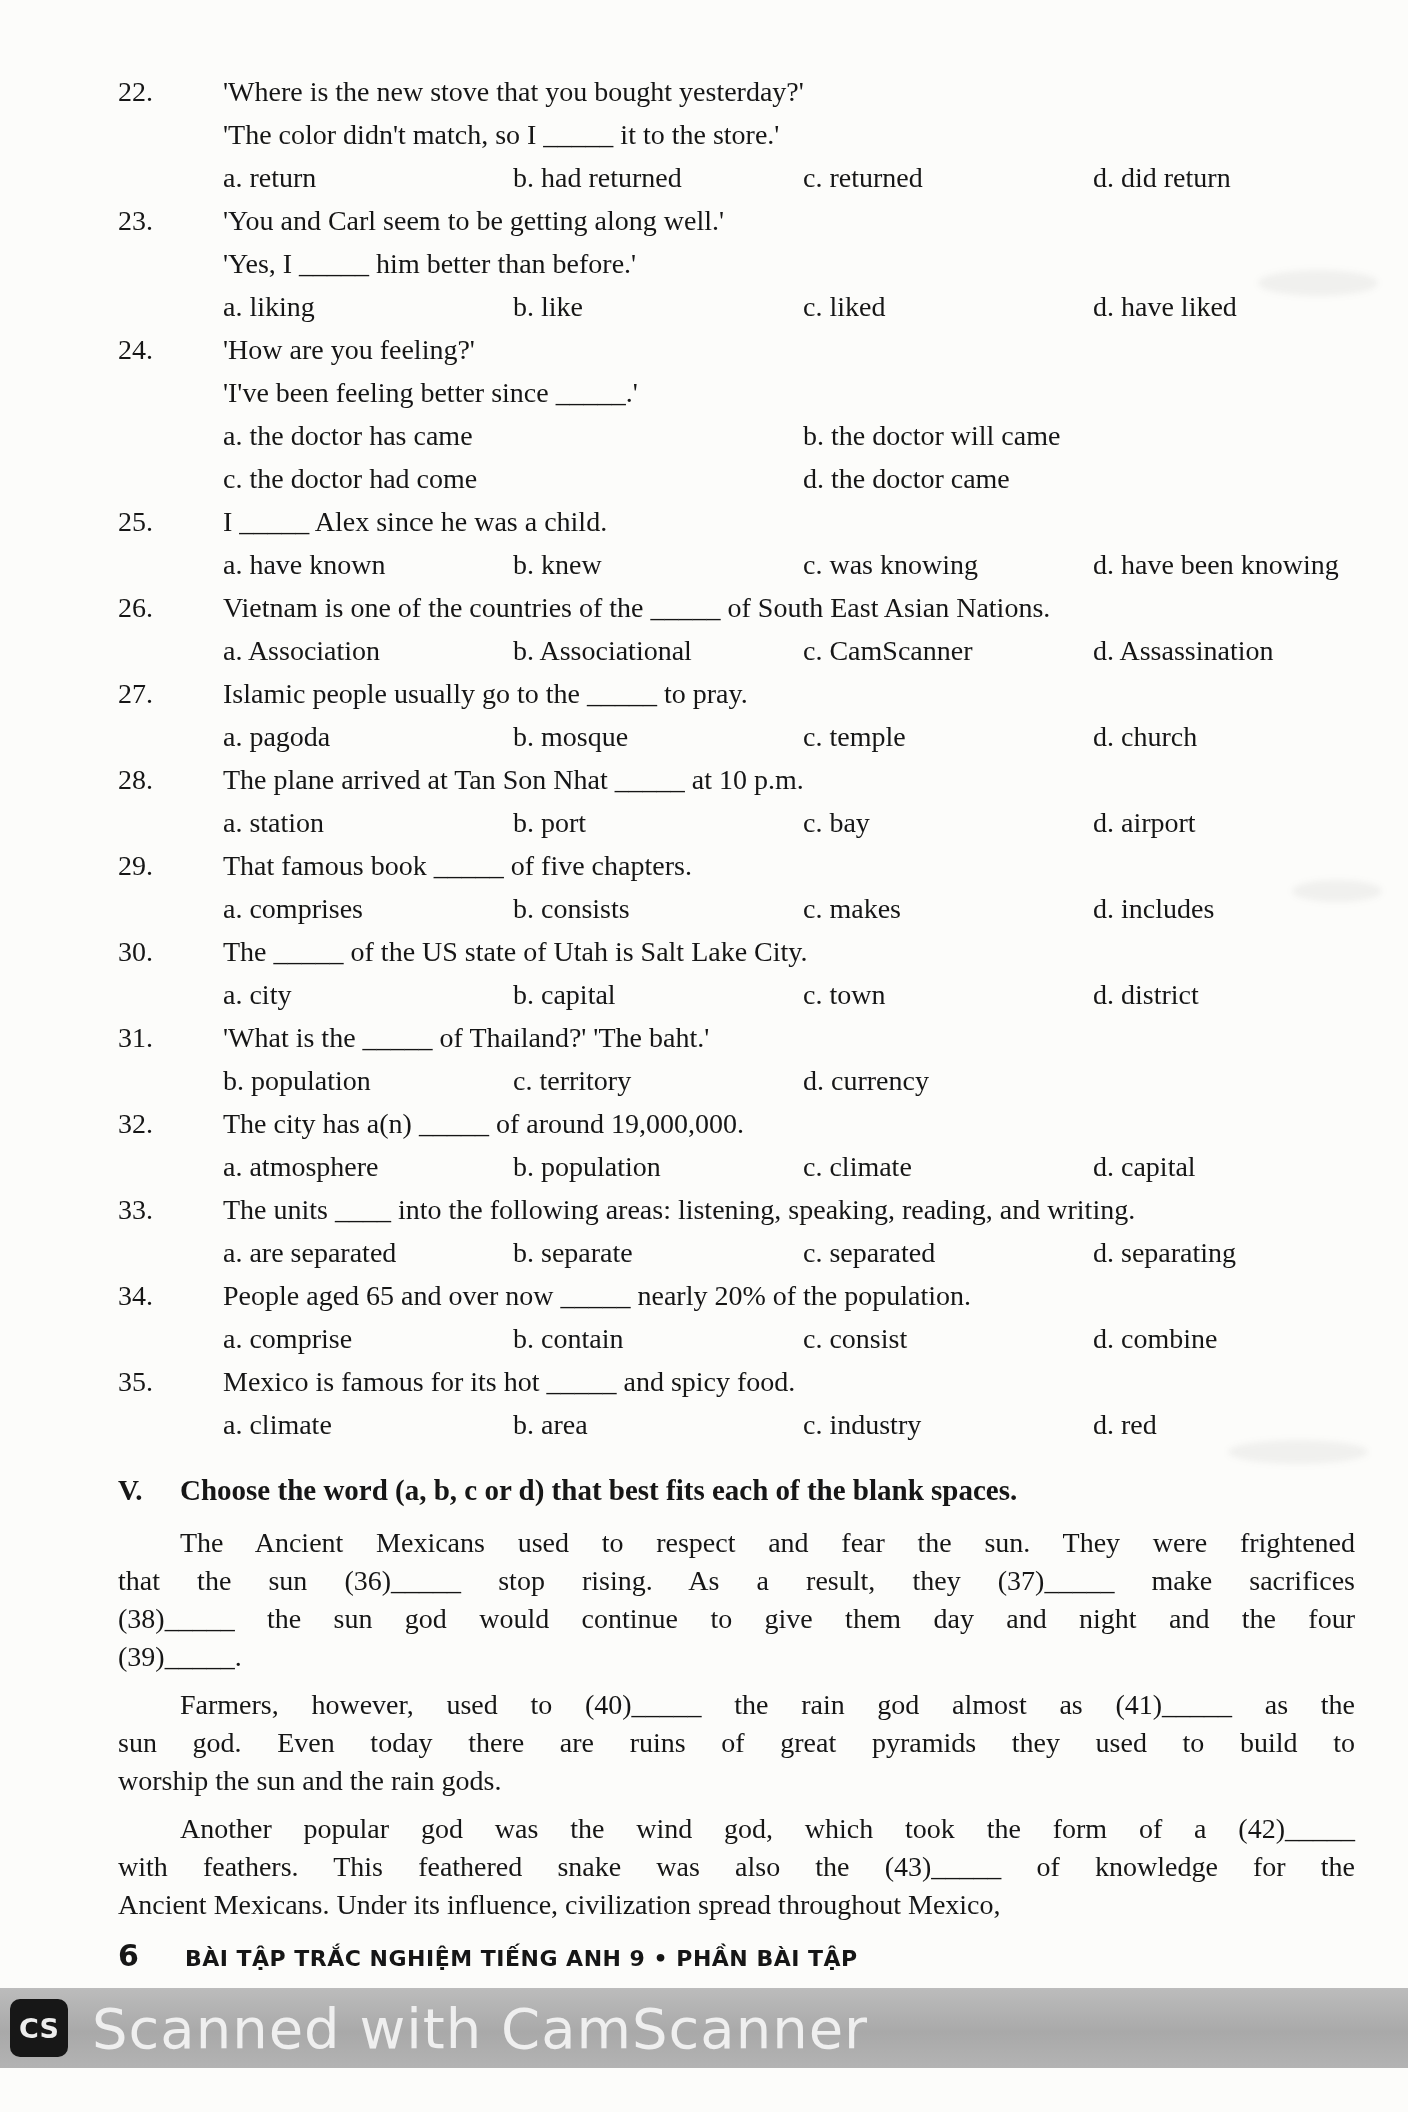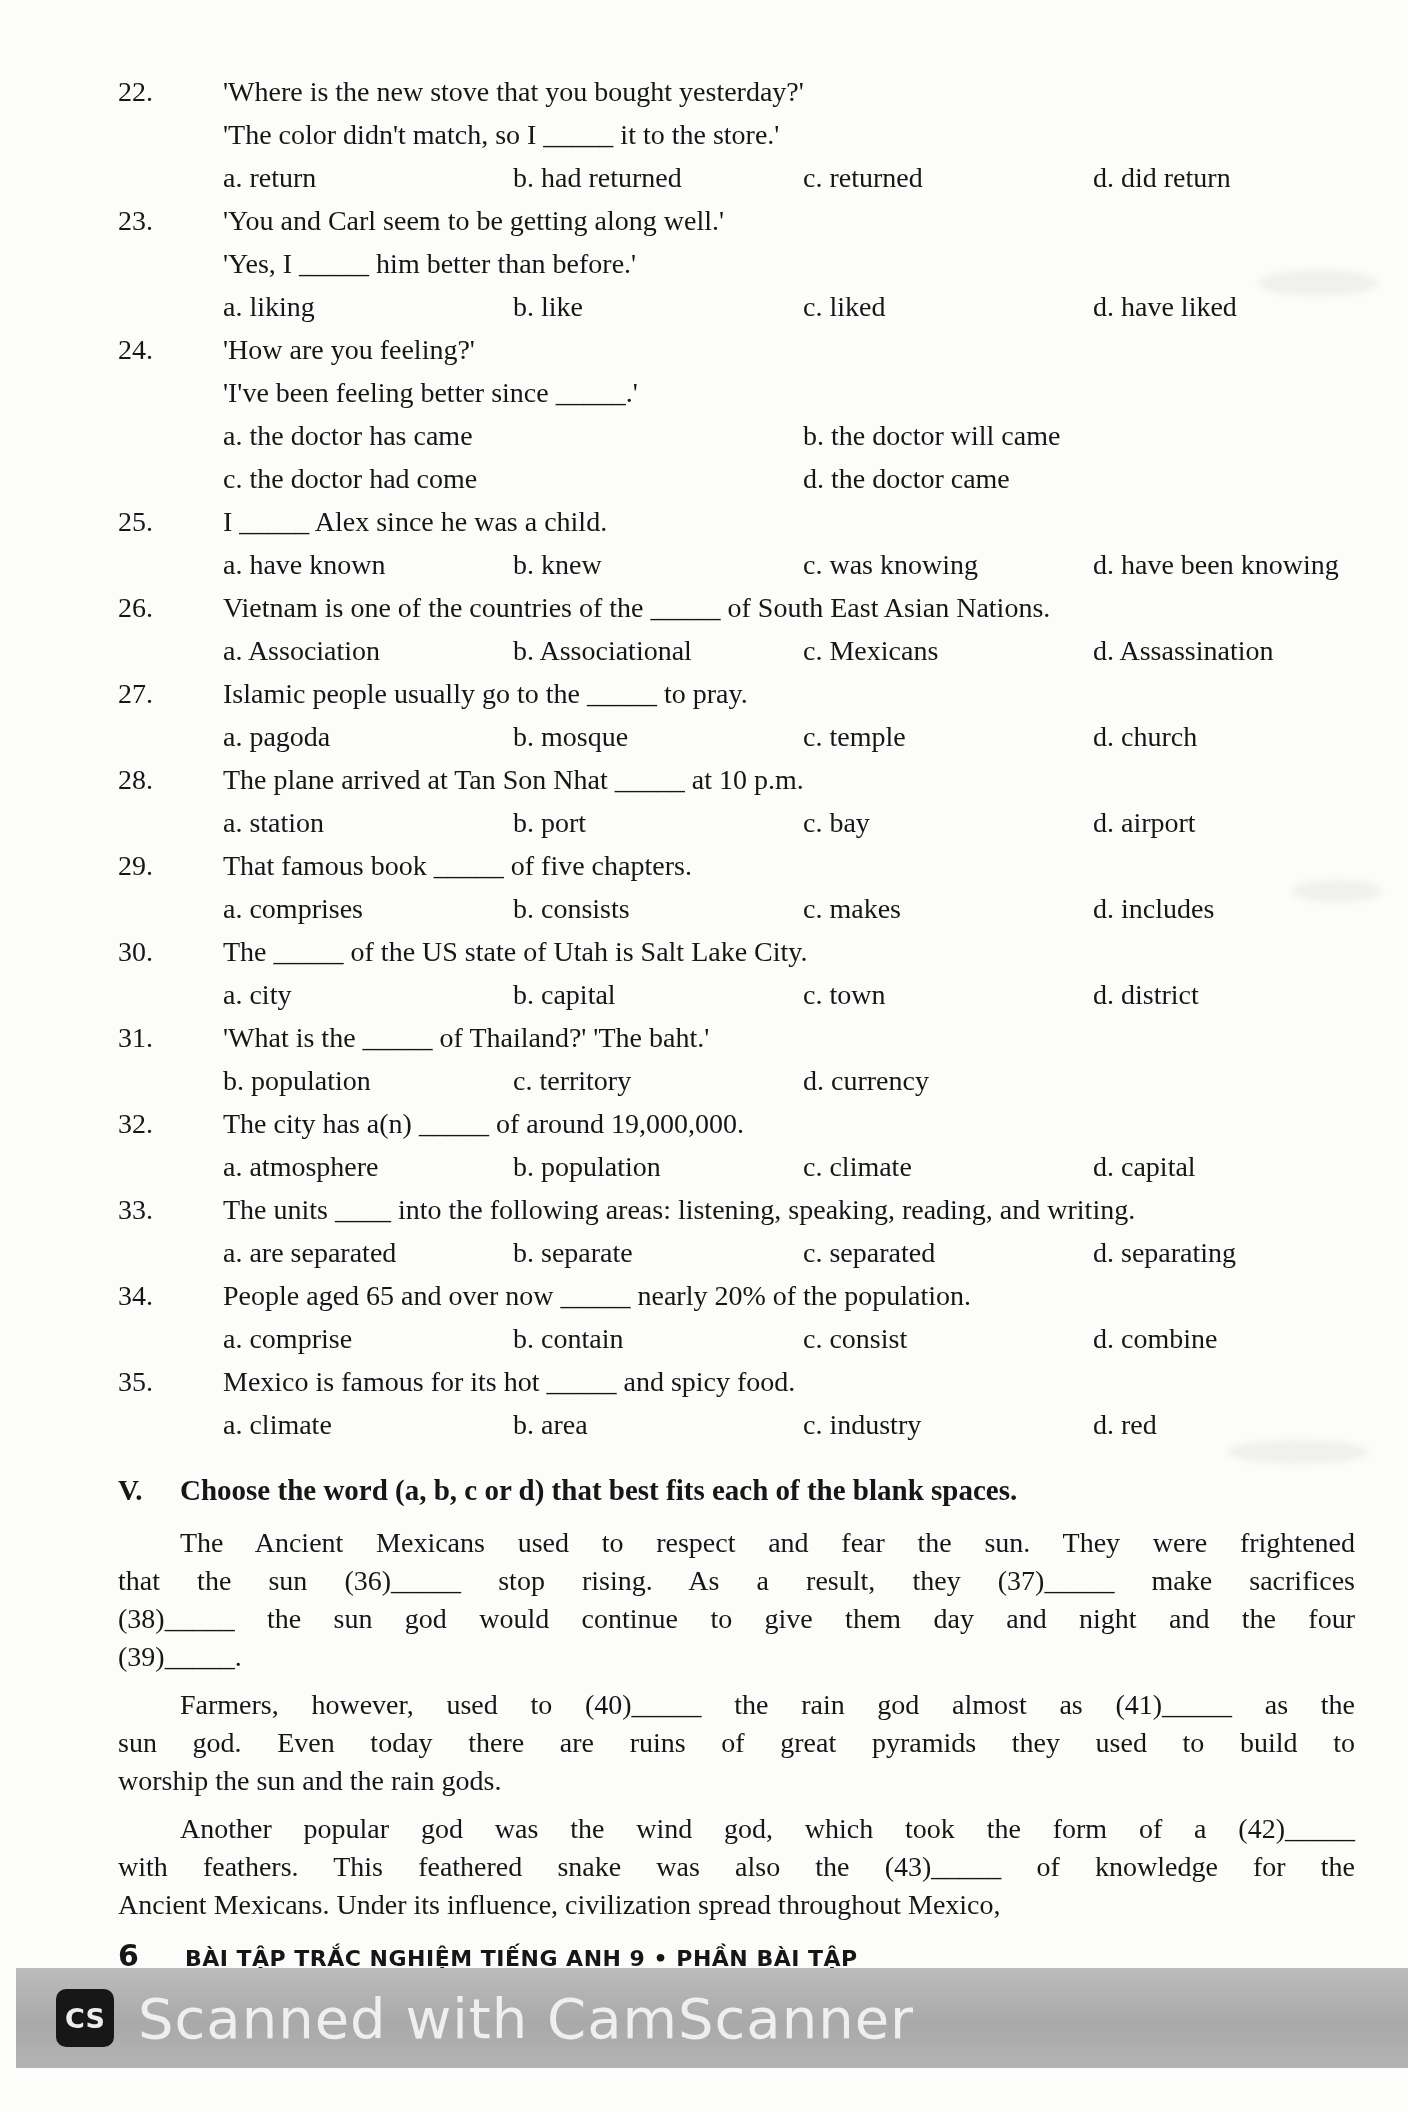--- a/index.html
+++ b/index.html
@@ -37,26 +37,25 @@
   .para-line.last { text-align-last: left; }
   
   .footer { display: flex; align-items: baseline; margin-top: 14px; font-family: "DejaVu Sans", "Liberation Sans", sans-serif; font-weight: bold; }
   .footer .pnum { font-size: 30px; margin-right: 46px; }
   .footer .ftext { font-size: 22px; letter-spacing: 0.5px; }
   
   .cs-bar {
     position: absolute;
     left: 0; right: 0;
     bottom: 44px;
-    height: 100px;
+    height: 80px;
     display: flex;
     align-items: center;
-    padding-left: 40px;
+    padding-left: 10px;
     background: linear-gradient(180deg, #bcbcbc 0%, #a9a9a9 55%, #b3b3b3 100%);
-    margin-left: 16px;
   }
   .cs-logo {
     width: 58px; height: 58px;
     background: #171717;
     border-radius: 10px;
     color: #ededed;
     font-family: "DejaVu Sans", "Liberation Sans", sans-serif;
     font-weight: bold;
     font-size: 27px;
     display: flex; align-items: center; justify-content: center;
@@ -132,21 +131,21 @@
           </div>
         </div>
       </div>
       <div class="q">
         <div class="q-num">26.</div>
         <div class="q-body">
           <div class="stem">Vietnam is one of the countries of the _____ of South East Asian Nations.</div>
           <div class="opts opts-4">
             <div class="opt">a. Association</div>
             <div class="opt">b. Associational</div>
-            <div class="opt">c. Mexicans</div>
+            <div class="opt">c. CamScanner</div>
             <div class="opt">d. Assassination</div>
           </div>
         </div>
       </div>
       <div class="q">
         <div class="q-num">27.</div>
         <div class="q-body">
           <div class="stem">Islamic people usually go to the _____ to pray.</div>
           <div class="opts opts-4">
             <div class="opt">a. pagoda</div>

